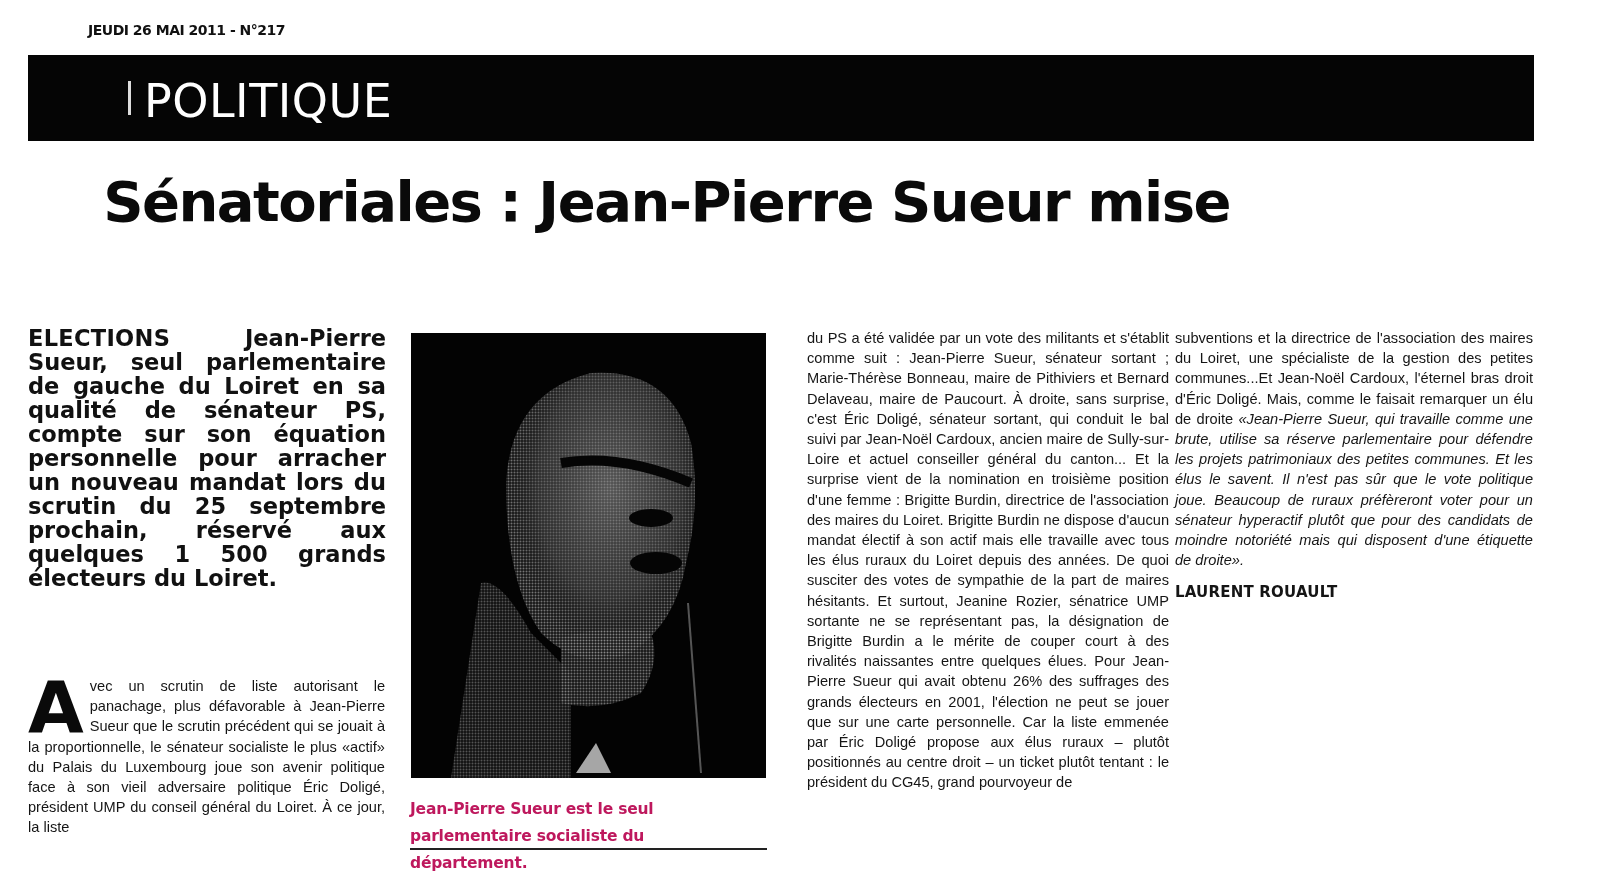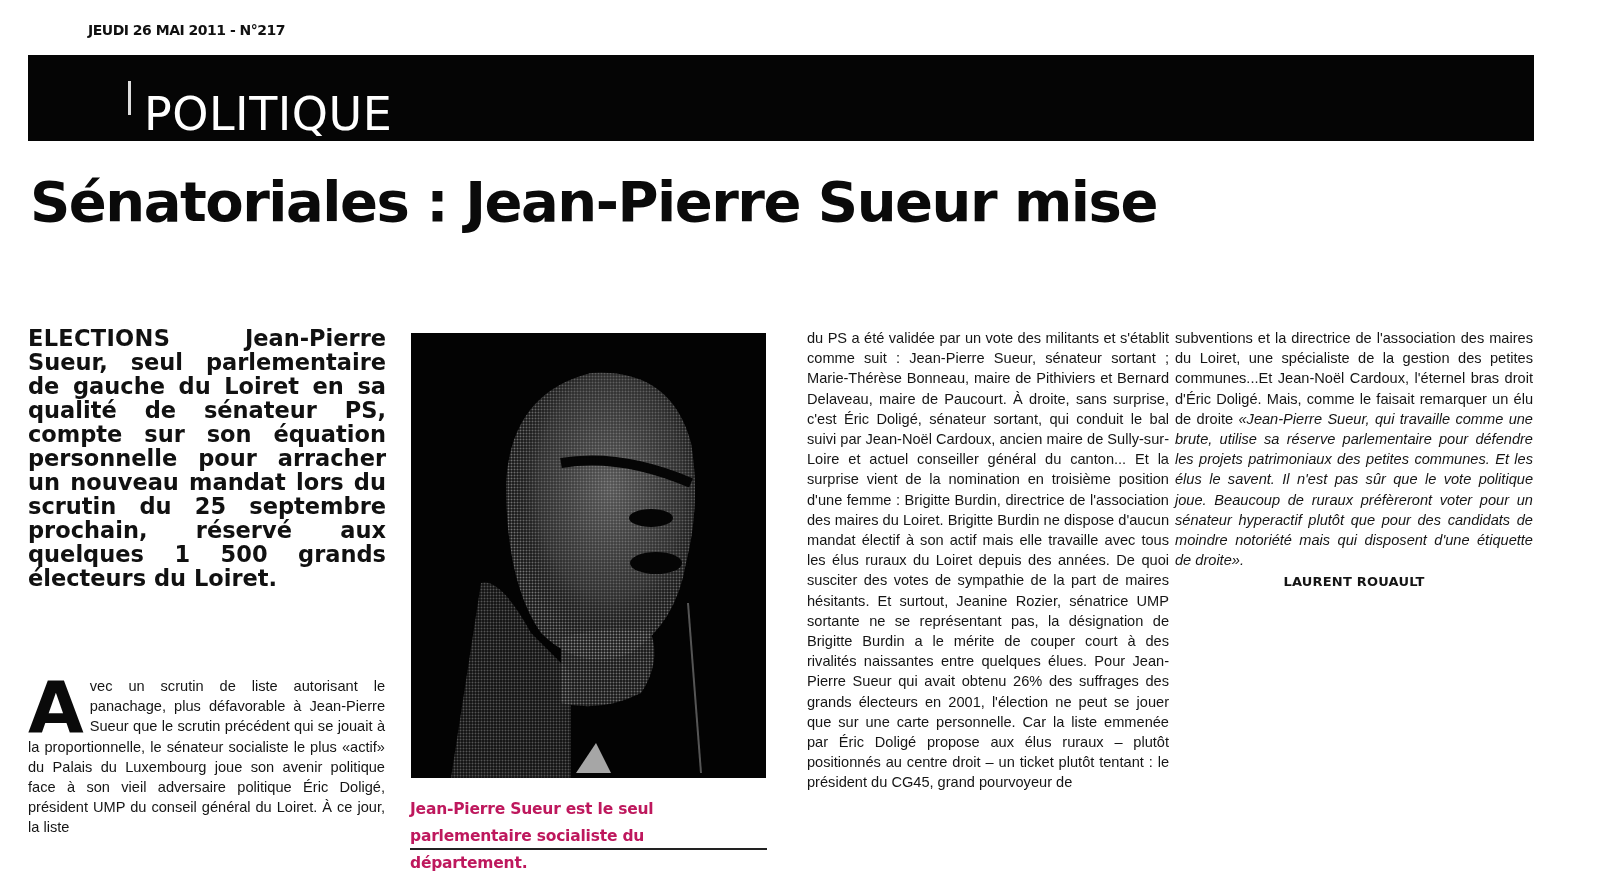--- a/index.html
+++ b/index.html
@@ -1,30 +1,30 @@
 <!DOCTYPE html>
 <html><head>
   <meta charset="utf-8">
   <style>
     html, body { margin: 0; padding: 0; background: #ffffff; }
     body { width: 1604px; height: 893px; position: relative; overflow: hidden; color: #111; }
     .dateline { position: absolute; left: 88px; top: 22px; font-family: "DejaVu Sans", sans-serif; font-weight: bold; font-size: 14px; letter-spacing: -0.5px; color: #111; }
     .rubric-bar { position: absolute; left: 28px; top: 55px; width: 1506px; height: 86px; background: #050505; }
     .rubric-bar .pipe { position: absolute; left: 100px; top: 26px; width: 3px; height: 34px; background: #ddd; }
-    .rubric-bar .rubric-label { position: absolute; left: 116px; top: 29px; font-family: "DejaVu Sans", sans-serif; font-size: 46px; color: #fff; letter-spacing: 0.5px; line-height: 60px; }
-    .headline { position: absolute; left: 30px; top: 168px; width: 1200px; font-family: "DejaVu Sans", sans-serif; font-weight: bold; font-size: 56px; line-height: 68px; letter-spacing: -1.5px; color: #0a0a0a; margin: 0; }
+    .rubric-bar .rubric-label { position: absolute; left: 116px; top: 16px; font-family: "DejaVu Sans", sans-serif; font-size: 46px; color: #fff; letter-spacing: 0.5px; line-height: 60px; }
+    .headline { position: absolute; left: 30px; top: 168px; width: 1200px; font-family: "DejaVu Sans", sans-serif; font-weight: bold; font-size: 56px; line-height: 68px; letter-spacing: -1.5px; color: #0a0a0a; margin: 0; text-align: right; }
     .chapo { position: absolute; left: 28px; top: 326px; width: 358px; font-family: "DejaVu Sans", sans-serif; font-weight: bold; font-size: 22.5px; line-height: 24px; text-align: justify; color: #111; }
     .chapo .kicker { letter-spacing: 0.3px; }
     .col { position: absolute; font-family: "Liberation Sans", sans-serif; font-size: 14.6px; line-height: 20.2px; text-align: justify; color: #151515; }
     .col1 { left: 28px; top: 676px; width: 357px; }
     .col2 { left: 790px; top: 328px; width: 362px; margin-left: 17px; }
     .col3 { left: 1175px; top: 328px; width: 358px; }
     .dropcap { float: left; font-family: "DejaVu Sans", sans-serif; font-weight: bold; font-size: 72px; line-height: 58px; margin: 2px 6px 0 0; color: #0a0a0a; }
     .quote { font-style: italic; }
-    .signature { text-align: center; font-family: "DejaVu Sans", sans-serif; font-weight: bold; font-size: 13px; margin-top: 2px; letter-spacing: 0.2px; }
+    .signature { text-align: left; font-family: "DejaVu Sans", sans-serif; font-weight: bold; font-size: 15px; margin-top: 12px; letter-spacing: 0.2px; }
     .photo { position: absolute; left: 411px; top: 333px; width: 355px; height: 445px; background: #030303; overflow: hidden; }
     .photo svg { display: block; }
     .caption { position: absolute; left: 410px; top: 796px; width: 356px; font-family: "DejaVu Sans", sans-serif; font-weight: bold; font-size: 15.5px; line-height: 27px; color: #be185d; letter-spacing: -0.2px; }
     .caption-rule { position: absolute; left: 410px; top: 848px; width: 357px; height: 2px; background: #222; }
   </style>
 </head>
 <body>
 
 <div class="dateline">JEUDI 26 MAI 2011 - N°217</div>
 

